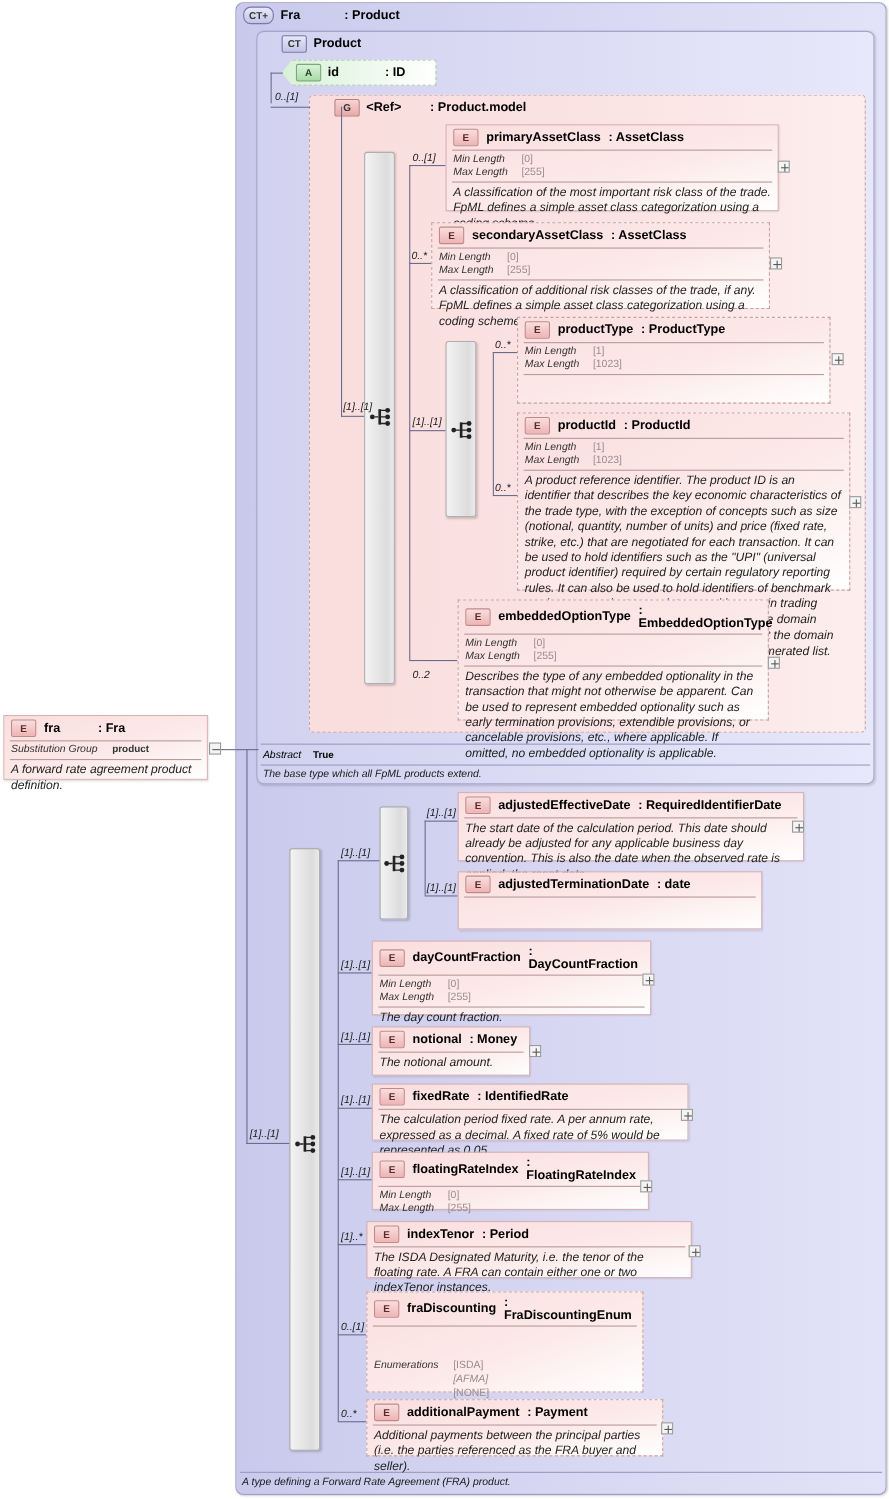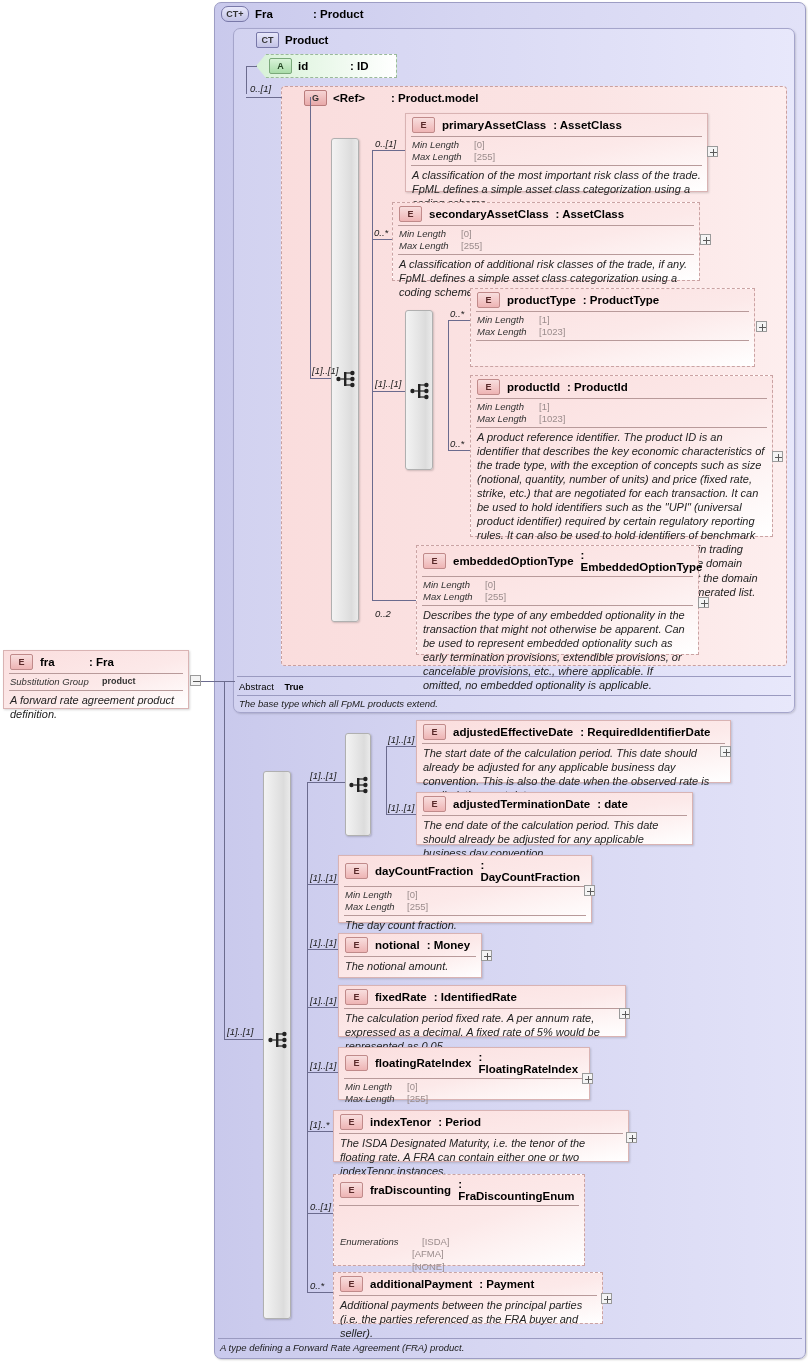--- a/index.html
+++ b/index.html
@@ -121,21 +121,21 @@
   }
   .plus:before{content:"";position:absolute;left:2px;top:4.5px;width:7px;height:1px;background:#5a5a5a;}
   .plus.p:after{content:"";position:absolute;left:4.5px;top:2px;width:1px;height:7px;background:#5a5a5a;}
 
   
   .footer-sep{position:absolute;height:1px;background:#9a9ac0;}
   .foot{
     position:absolute;font-style:italic;font-size:9.5px;color:#1a1a1a;white-space:nowrap;
   }
   .abstract-row{position:absolute;font-size:9.5px;}
-  .abstract-row .lbl{}
+  .abstract-row .lbl{font-style:italic;}
   .abstract-row .val{font-weight:bold;font-size:9px;margin-left:8px;}
 </style>
 </head>
 <body>
 
 <div class="canvas">
 
   <div class="abs ct-outer" style="left:214px;top:2px;width:592px;height:1357px;">
     <div class="hdr" style="padding-left:6px;">
       <span class="badge">CT+</span>
@@ -405,21 +405,20 @@
 
   <div class="hline" style="left:386px;top:814px;width:30px;"></div>
   <div class="card" style="left:388px;top:802px;">[1]..[1]</div>
   <div class="abs ebox" style="left:416px;top:792px;width:277px;height:53px;">
     <div class="title">
       <span class="badge e">E</span>
       <span>adjustedTerminationDate</span>
       <span>: date</span>
     </div>
     <div class="sep"></div>
-    <div class="doc">The end date of the calculation period. This date should already be adjusted for any applicable business day convention.</div>
   </div>
 
   <div class="hline" style="left:307px;top:884px;width:31px;"></div>
   <div class="card" style="left:310px;top:872px;">[1]..[1]</div>
   <div class="abs ebox" style="left:338px;top:855px;width:254px;height:68px;">
     <div class="title">
       <span class="badge e">E</span>
       <span>dayCountFraction</span>
       <span>: DayCountFraction</span>
     </div>
@@ -505,22 +504,22 @@
   <div class="abs ebox dashed" style="left:333px;top:1174px;width:252px;height:92px;">
     <div class="title">
       <span class="badge e">E</span>
       <span>fraDiscounting</span>
       <span>: FraDiscountingEnum</span>
     </div>
     <div class="sep"></div>
     <div class="enums">
       <span class="el">Enumerations</span>
       <span class="ev">
-        <span style="display:block;text-align:center;">[ISDA]</span>
-        <span style="display:block;">[AFMA]</span>
+        <span style="display:block;">[ISDA]</span>
+        <span style="display:block;font-style:italic;">[AFMA]</span>
         <span style="display:block;">[NONE]</span>
         <span style="display:block;">[ISDAYield]</span>
       </span>
     </div>
     <div class="sep"></div>
     <div class="doc">Specifies whether discounting applies and, if so, what type.</div>
   </div>
 
   <div class="hline" style="left:307px;top:1292px;width:26px;"></div>
   <div class="card" style="left:310px;top:1280px;">0..*</div>

